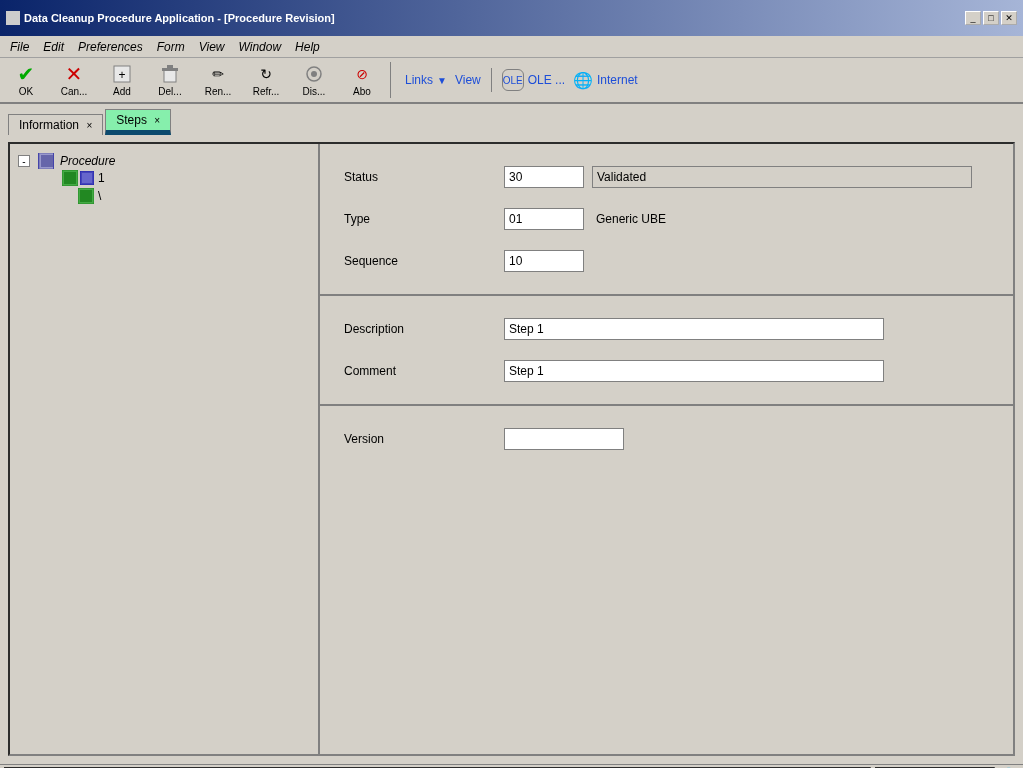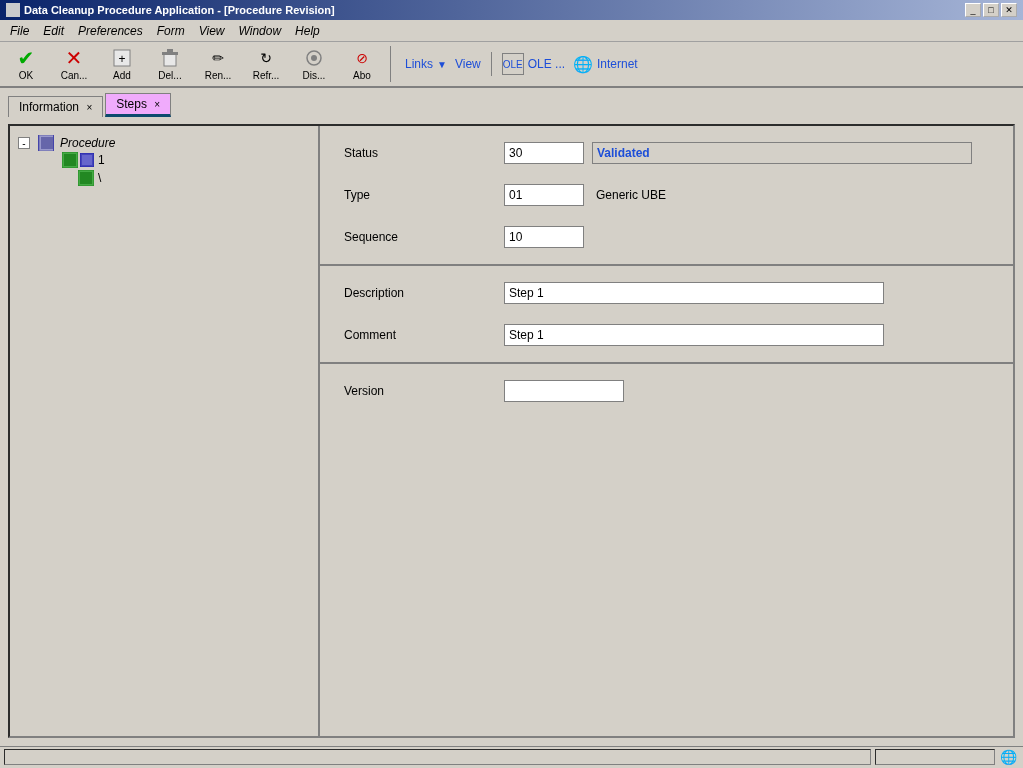--- a/index.html
+++ b/index.html
@@ -9,21 +9,21 @@
       background: #d4d0c8;
       width: 1023px;
       height: 768px;
       overflow: hidden;
     }
 
     
     .title-bar {
       background: linear-gradient(to right, #0a246a, #a6b5d7);
       color: white;
-      height: 20px;
+      height: 36px;
       display: flex;
       align-items: center;
       padding: 6px 6px;
       font-size: 11px;
       font-weight: bold;
       user-select: none;
     }
     .title-bar-icon {
       width: 14px;
       height: 14px;
@@ -118,20 +118,21 @@
       font-size: 12px;
       cursor: pointer;
       color: #1d4ed8;
     }
     .toolbar-right-item .icon-box {
       width: 22px;
       height: 22px;
       display: flex;
       align-items: center;
       justify-content: center;
+      border-radius: 6px;
     }
 
     
     .tabs-area {
       background: #d4d0c8;
       padding: 4px 8px 0 8px;
       display: flex;
       align-items: flex-end;
       gap: 2px;
       border-bottom: 0;
@@ -140,22 +141,22 @@
       padding: 3px 10px;
       background: #d4d0c8;
       border: 1px solid #808080;
       border-bottom: none;
       cursor: pointer;
       font-size: 12px;
       position: relative;
       top: 1px;
     }
     .tab.active {
-      background: #f0abfc;
-      border-bottom: 3px solid #0c4a6e;
+      background: #86efac;
+      border-bottom: 5px solid #0c4a6e;
       font-weight: normal;
       z-index: 2;
     }
     .tab-close {
       font-size: 10px;
       margin-left: 4px;
       cursor: pointer;
     }
 
     
@@ -225,21 +226,21 @@
 
     
     .form-panel {
       flex: 1;
       padding: 0;
       overflow: auto;
     }
 
     .form-section {
       border-bottom: 2px solid #808080;
-      padding: 16px 24px;
+      padding: 22px 24px;
     }
     .form-section:last-child {
       border-bottom: none;
     }
 
     .form-row {
       display: flex;
       align-items: center;
       margin-bottom: 20px;
     }
@@ -465,21 +466,21 @@
         </div>
       </div>
     </div>
 
     <div class="form-panel">
 
       <div class="form-section">
         <div class="form-row">
           <label class="form-label">Status</label>
           <input class="form-input form-input-sm" value="30" readonly="" style="">
-          <input class="form-input form-input-lg form-input-readonly" value="Validated" readonly="" style="margin-left: 8px; background: rgb(212, 208, 200); color: #1d4ed8; font-weight: bold;">
+          <input class="form-input form-input-lg form-input-readonly" value="Validated" readonly="" style="margin-left: 8px; background: rgb(212, 208, 200); color: #000000;">
         </div>
         <div class="form-row">
           <label class="form-label">Type</label>
           <input class="form-input form-input-sm" value="01" style="">
           <span class="form-hint">Generic UBE</span>
         </div>
         <div class="form-row">
           <label class="form-label">Sequence</label>
           <input class="form-input form-input-sm" value="10" style="">
         </div>

